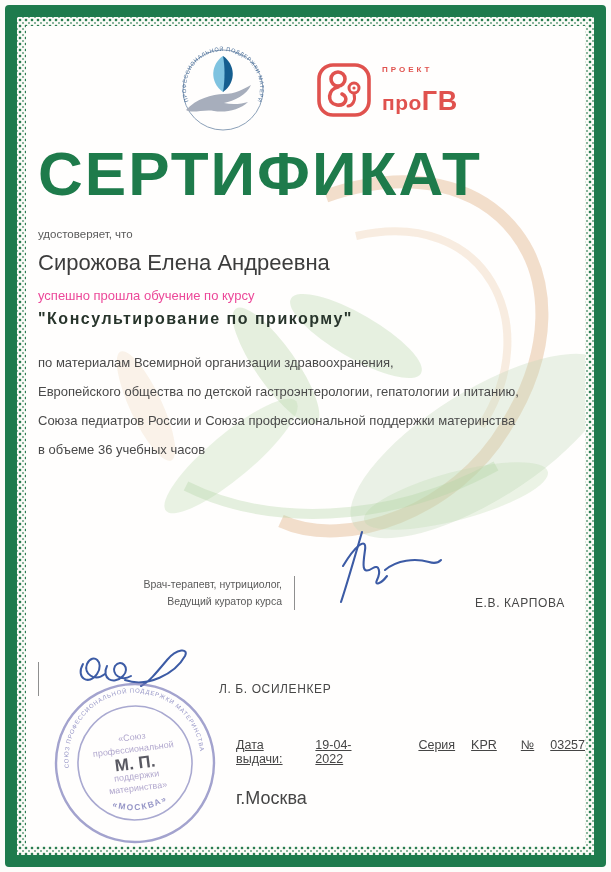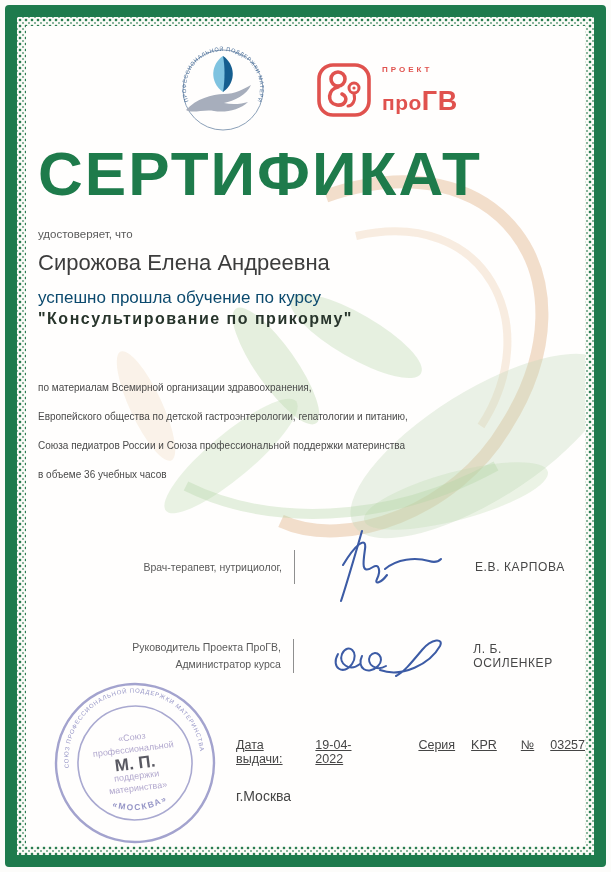--- a/index.html
+++ b/index.html
@@ -22,41 +22,41 @@
   .logo-union { position:absolute; left:146px; top:16px; }
   .logo-progv { position:absolute; left:290px; top:36px; display:flex; align-items:center; }
   .progv-text { margin-left:10px; color:#e0524e; line-height:1; }
   .progv-label { font-size:8px; letter-spacing:3px; font-weight:bold; margin-bottom:14px; }
   .progv-name  { font-size:21px; font-weight:bold; letter-spacing:.5px; }
   .progv-name .big { font-size:27px;margin-top:12px; }
 
   .title { top:112px; font-size:62px; font-weight:bold; letter-spacing:2px; color:#1e7b4b; }
   .certifies { top:202px; font-size:11.5px; color:#5a5a5a; }
   .recipient { top:224px; font-size:22px; color:#3c3c3c; }
-  .completion { top:262px; font-size:17px; color:#0c4a6e; }
+  .completion { top:262px; font-size:13px; color:#ec4899; }
   .course { top:284px; font-size:16px; font-weight:bold; letter-spacing:1.5px; color:#28352c; }
-  .desc { top:322px; font-size:10px; color:#4a4a4a; line-height:29px;margin-top:25px; }
+  .desc { top:322px; font-size:13px; color:#4a4a4a; line-height:29px; }
 
-  .sig-row { position:absolute; left:0; width:100%; display:flex; align-items:center; }
+  .sig-row { position:absolute; left:0; width:100%; display:flex; align-items:flex-end; }
   .sig-row.r1 { top:498px; height:86px; }
   .sig-row.r2 { top:590px; height:80px; }
   .sig-roles { width:256px; text-align:right; font-size:10.5px; color:#5a5a5a; line-height:17px; }
   .sig-sep { width:1px; height:34px; background:#8f8f8f; margin:0 14px 0 12px; }
   .sig-script { width:150px; display:flex; justify-content:center; }
   .sig-name { margin-left:16px; font-size:12px; color:#474747; letter-spacing:.6px; }
 
   .stamp { position:absolute; left:24px; top:652px; transform:rotate(-7deg); opacity:.92; }
   .stamp text { font-family:"Liberation Sans", sans-serif; }
 
   .date-row { position:absolute; top:712px; left:210px; display:flex; align-items:baseline; font-size:12.5px; color:#454545;text-decoration:underline; }
   .date-row .v { margin-left:10px; }
   .date-row .g1 { margin-left:46px;text-align:center; }
   .date-row .g2 { margin-left:16px; }
   .date-row .g3 { margin-left:24px; }
-  .city { position:absolute; top:762px; left:210px; font-size:14px; color:#454545; }
+  .city { position:absolute; top:762px; left:210px; font-size:18px; color:#454545; }
 </style>
 </head>
 <body>
 
 <div class="photo">
  <div class="border-green">
   <div class="lace">
    <div class="content">
 
     <svg class="watermark" viewBox="0 0 559 820" width="559" height="820">
@@ -112,39 +112,36 @@
     <div class="abs desc">
       <div>по материалам Всемирной организации здравоохранения,</div>
       <div>Европейского общества по детской гастроэнтерологии, гепатологии и питанию,</div>
       <div>Союза педиатров России и Союза профессиональной поддержки материнства</div>
       <div>в объеме 36 учебных часов</div>
     </div>
 
     <div class="sig-row r1">
       <div class="sig-roles">
         <div>Врач-терапевт, нутрициолог,</div>
+        <div>Ведущий куратор курса</div>
       </div>
       <div class="sig-sep"></div>
       <div class="sig-script">
         <svg width="130" height="84" viewBox="0 0 130 84">
           <g fill="none" stroke="#3c5ba5" stroke-width="2.1" stroke-linecap="round">
             <path d="M43,6 C36,30 28,58 22,76"></path>
             <path d="M24,40 C36,20 48,10 46,24 C44,38 42,50 54,42 C60,38 62,46 58,54 C55,60 62,58 68,50"></path>
             <path d="M66,44 C78,34 96,32 110,36 C116,38 120,36 122,34"></path>
           </g>
         </svg>
       </div>
       <div class="sig-name">Е.В. КАРПОВА</div>
     </div>
 
     <div class="sig-row r2">
-      <div class="sig-roles">
-        <div>Руководитель Проекта ПроГВ,</div>
-        <div>Администратор курса</div>
-      </div>
       <div class="sig-sep"></div>
       <div class="sig-script">
         <svg width="130" height="60" viewBox="0 0 130 60">
           <g fill="none" stroke="#3c5ba5" stroke-width="2" stroke-linecap="round">
             <path d="M20,28 C12,42 26,50 34,38 C42,26 30,16 24,28 C20,38 32,46 42,38"></path>
             <path d="M44,30 C38,42 50,50 60,40 C68,32 58,22 52,30 C48,38 58,46 68,40"></path>
             <path d="M62,44 C84,52 112,38 122,20 C126,12 114,12 104,24 C94,36 86,46 78,50"></path>
           </g>
         </svg>
       </div>

